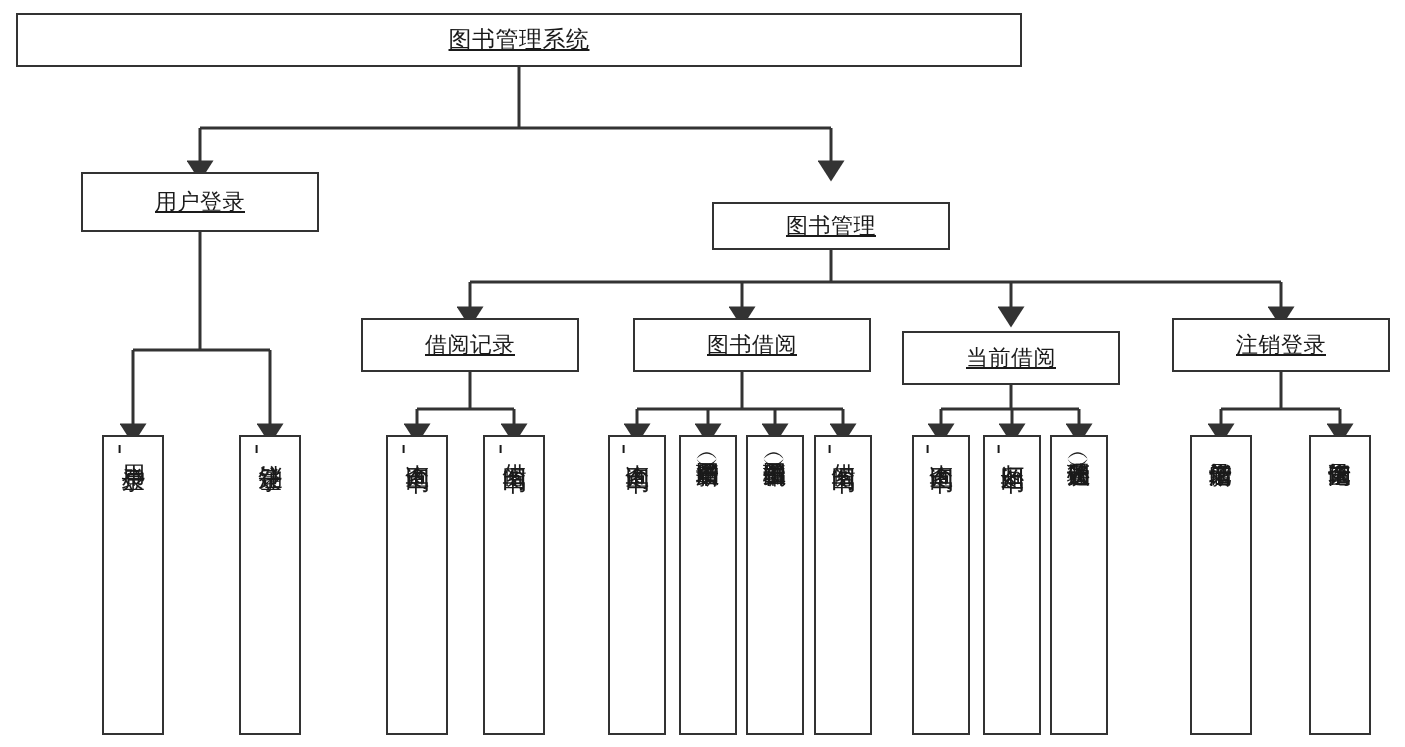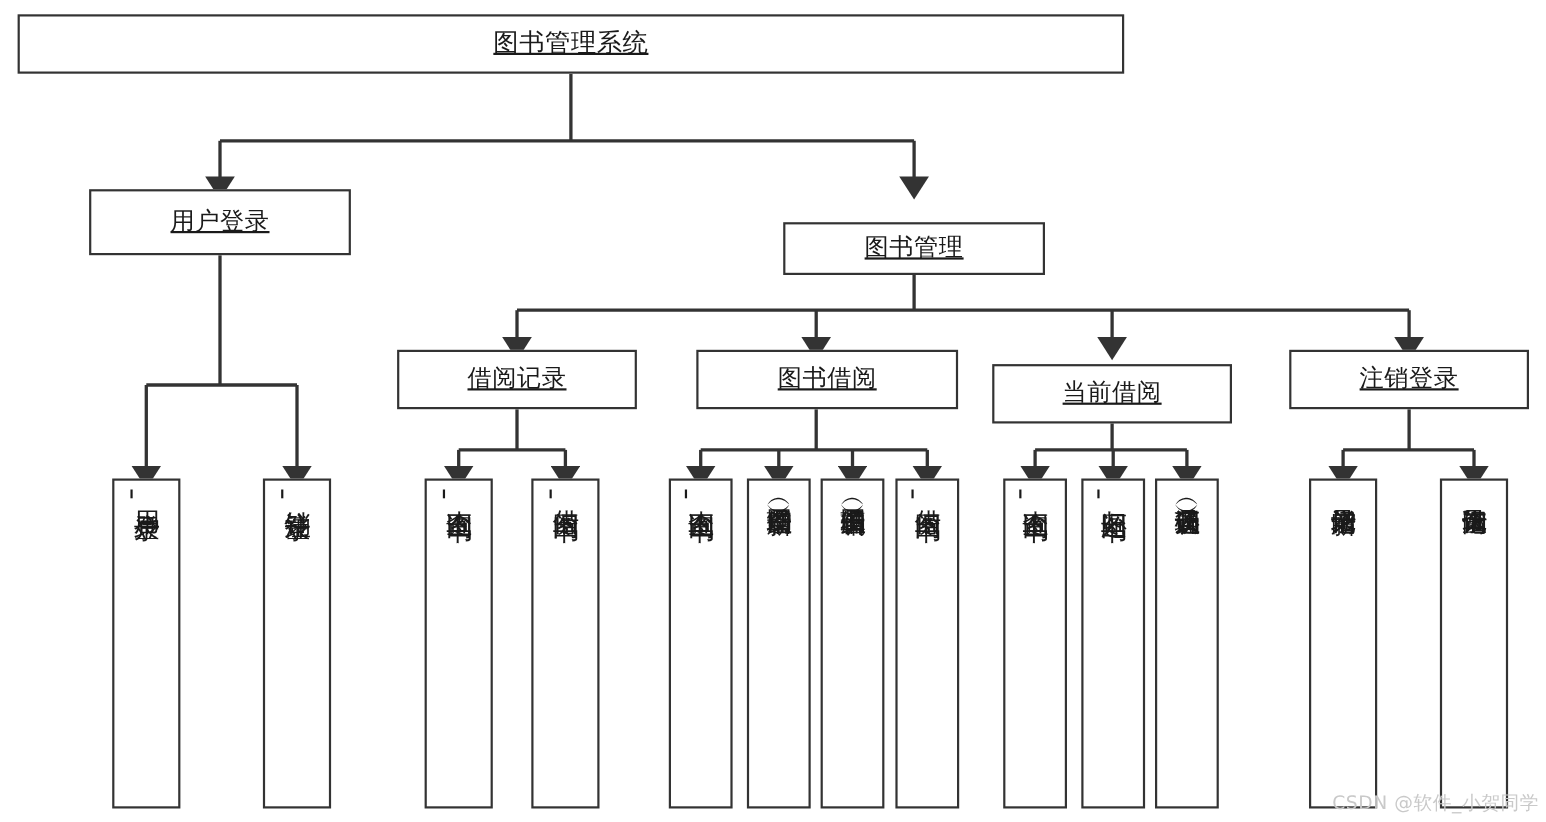--- a/index.html
+++ b/index.html
@@ -182,14 +182,13 @@
         <span class="node-label">确认归还（管理员）</span>
       </div>
       <div class="node vert level3 tall" style="left: 1190px; top: 435px; width: 62px; height: 300px;">
         <span class="node-label">新增借阅记录</span>
       </div>
       <div class="node vert level3 tall" style="left: 1309px; top: 435px; width: 62px; height: 300px;">
         <span class="node-label">查询借阅记录</span>
       </div>
     </div>
 
-  <div id="watermark">CSDN @软件_小贺同学</div>
 </div>
 
 </body></html>

